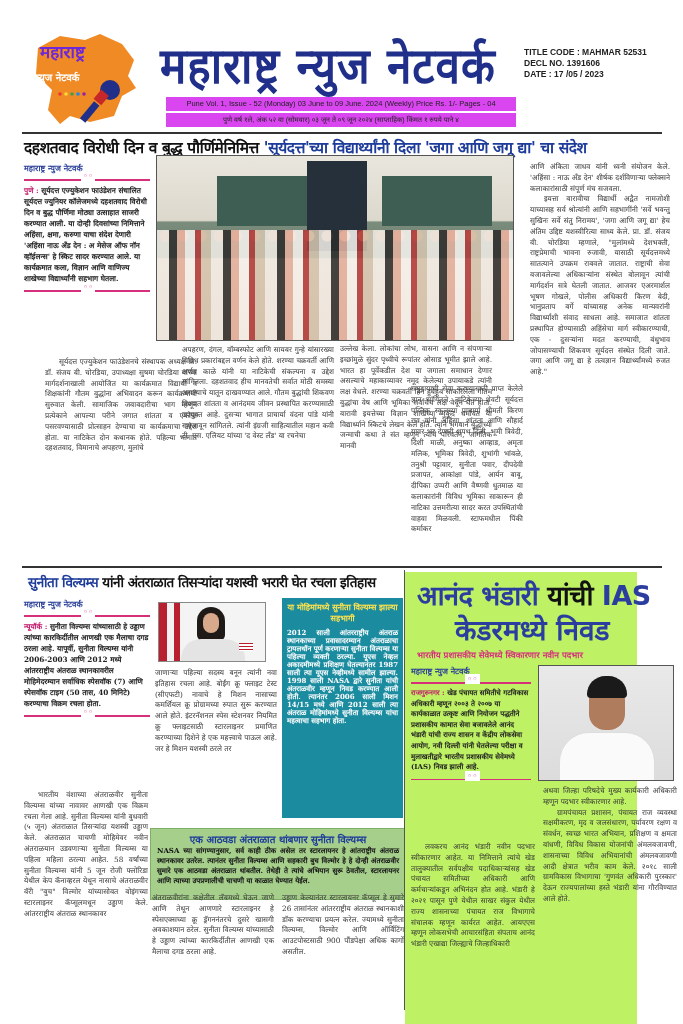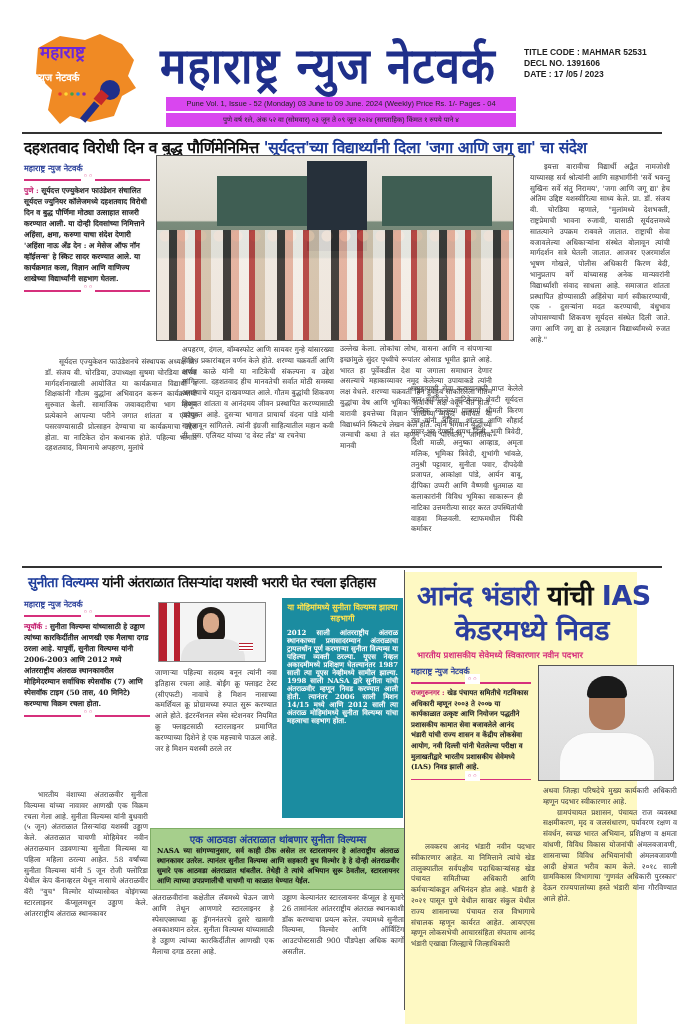--- a/index.html
+++ b/index.html
@@ -43,26 +43,26 @@
   .h2 { left: 28px; top: 573px; font-family: "DejaVu Sans", sans-serif; font-size: 13.5px; font-weight: bold; color: #111; white-space: nowrap; letter-spacing: -0.5px; }
   .h2 .blue { color: #1e3c9a; }
   .photo2 { left: 158px; top: 602px; width: 108px; height: 60px; border: 1px solid #888; background: linear-gradient(90deg, #b8202f 0 8%, #f2f2f2 8% 14%, #b8202f 14% 20%, #f4f4f4 20% 100%); overflow: hidden; }
   .photo2 .face { position: absolute; left: 38px; top: 4px; width: 28px; height: 34px; background: #1f1a17; border-radius: 14px 14px 6px 6px; }
   .photo2 .skin { position: absolute; left: 44px; top: 10px; width: 16px; height: 20px; background: #d9a98b; border-radius: 8px; }
   .photo2 .suit { position: absolute; left: 22px; top: 36px; width: 64px; height: 30px; background: #e4e4e4; border-radius: 20px 20px 0 0; }
   .photo2 .flag { position: absolute; left: 80px; top: 40px; width: 14px; height: 8px; background: repeating-linear-gradient(180deg, #b8202f 0 1.5px, #fff 1.5px 3px); }
   .teal-box { left: 282px; top: 598px; width: 121px; height: 220px; background: #1b8ca0; color: #fff; padding: 4px 5px; }
   .teal-box .tt { color: #ffe34d; font-size: 8px; font-weight: bold; text-align: center; line-height: 11px; }
   .teal-box .tb { font-size: 7px; font-weight: bold; line-height: 8px; text-align: justify; margin-top: 5px; }
-  .green-box { left: 150px; top: 828px; width: 256px; height: 62px; background: #a6cf8c; border: 1px solid #7fae66; padding: 3px 6px; }
+  .green-box { left: 150px; top: 828px; width: 256px; height: 72px; background: #a6cf8c; border: 1px solid #7fae66; padding: 3px 6px; }
   .green-box .gt { font-family: "DejaVu Sans", sans-serif; font-size: 10px; color: #1e3c9a; text-align: center; font-weight: bold; white-space: nowrap; }
   .green-box .gb { font-size: 7px; font-weight: bold; line-height: 10px; text-align: justify; color: #111; }
 
   
-  .anand { left: 405px; top: 572px; width: 232px; height: 452px; background: #fef9c3; }
+  .anand { left: 405px; top: 572px; width: 232px; height: 452px; background: #bef264; }
   .h3a { position: absolute; left: 12px; top: 4px; font-family: "DejaVu Sans", sans-serif; font-size: 27px; font-weight: bold; color: #2b3ea0; white-space: nowrap; letter-spacing: -0.5px; }
   .h3a .black { color: #111; }
   .h3b { position: absolute; left: 50px; top: 38px; font-family: "DejaVu Sans", sans-serif; font-size: 28px; font-weight: bold; color: #2b3ea0; white-space: nowrap; }
   .sub3 { position: absolute; left: 12px; top: 77px; font-size: 8.5px; font-weight: bold; color: #d6307c; white-space: nowrap; }
   .photo3 { position: absolute; left: 133px; top: 93px; width: 136px; height: 116px; border: 1px solid #555; background: linear-gradient(180deg, #e9e9e9, #dcdcdc); overflow: hidden; }
   .photo3 .hair { position: absolute; left: 48px; top: 10px; width: 40px; height: 22px; background: #1a1a1a; border-radius: 20px 20px 4px 4px; }
   .photo3 .head { position: absolute; left: 50px; top: 18px; width: 36px; height: 46px; background: #b07c5e; border-radius: 16px; }
   .photo3 .shirt { position: absolute; left: 20px; top: 66px; width: 96px; height: 52px; background: #fafafa; border-radius: 30px 30px 0 0; border: 1px solid #ddd; }
 
   .vrule { width: 1px; background: #555; }
@@ -121,20 +121,21 @@
     <p style="text-indent:0">अपहरण, दंगल, बॉम्बस्फोट आणि सायबर गुन्हे यांसारख्या विविध प्रकारांबद्दल वर्णन केले होते. शरण्या चक्रवर्ती आणि अर्णव काळे यांनी या नाटिकेची संकल्पना व उद्देश सांगितला. दहशतवाद हीच मानवतेची सर्वात मोठी समस्या असल्याचे यातून दाखवण्यात आले. गौतम बुद्धांची शिकवण विश्वात शांतता व आनंदमय जीवन प्रस्थापित करण्यासाठी उपयुक्त आहे. दुसऱ्या भागात प्राचार्या वंदना पांडे यांनी समजावून सांगितले. त्यांनी इंग्रजी साहित्यातील महान कवी टी. एस. एलियट यांच्या 'द वेस्ट लँड' या रचनेचा</p>
   </div>
 <div class="abs col" style="left:340px; top:344px; width:152px;">
     <p style="text-indent:0">उल्लेख केला. लोकांचा लोभ, वासना आणि न संपणाऱ्या इच्छांमुळे सुंदर पृथ्वीचे रूपांतर ओसाड भूमीत झाले आहे. भारत हा पूर्वेकडील देश या जगाला समाधान देणार असल्याचे महाकाव्यावर नमूद केलेल्या उपायाकडे त्यांनी लक्ष वेधले. शरण्या चक्रवर्ती हिने हुबेहूब साकारलेला गौतम बुद्धांचा वेष आणि भूमिका सर्वांचेच लक्ष वेधून घेत होता. बारावी इयत्तेच्या विज्ञान शाखेच्या मुकुंद धर्मावत या विद्यार्थ्याने स्किटचे लेखन केले होते. त्याने भगवान बुद्धांच्या जन्माची कथा ते संत म्हणून त्यांचे परिवर्तन, जागतिक मानवी</p>
   </div>
 
 <div class="abs col" style="left:411px; top:344px; width:112px;margin-top:40px;">
     <p style="text-indent:0">समुदायाची सेवा करण्यासाठी प्राप्त केलेले ज्ञान सांगितले. नाटिकेच्या शेवटी सूर्यदत्त पब्लिक स्कूलच्या प्राचार्या श्रीमती किरण राव यांनी अहिंसा, शांतता आणि सौहार्द यावर भर देणारी शपथ दिली. भूमी त्रिवेदी, दिशी माळी, अनुष्का आव्हाड, अमृता मलिक, भूमिका त्रिवेदी, शुभांगी भांबळे, तनुश्री पट्टावार, सुनीता पवार, दीपदेवी प्रजापत, आकांक्षा पांडे, आर्यन बाबू, दीपिका उप्परी आणि वैष्णवी धुतमाळ या कलाकारांनी विविध भूमिका साकारून ही नाटिका उत्तमरीत्या सादर करत उपस्थितांची वाहवा मिळवली. स्टाफमधील पिंकी कर्माकर</p>
   </div>
 <div class="abs col" style="left:530px; top:162px; width:140px;">
+  <p style="text-indent:0">आणि अंकिता जाधव यांनी ध्वनी संयोजन केले. 'अहिंसा : नाऊ अँड देन' शीर्षक दर्शविणाऱ्या फ्लेक्सने कलाकारांसाठी संपूर्ण मंच सजवला.</p>
   <p>इयत्ता बारावीचा विद्यार्थी अद्वैत नामजोशी याच्यासह सर्व श्रोत्यांनी आणि सहभागींनी 'सर्वे भवन्तु सुखिनः सर्वे संतु निरामय', 'जगा आणि जगू द्या' हेच अंतिम उद्दिष्ट यशस्वीरित्या साध्य केले. प्रा. डॉ. संजय बी. चोरडिया म्हणाले, "मुलांमध्ये देशभक्ती, राष्ट्रप्रेमाची भावना रुजावी, यासाठी सूर्यदत्तमध्ये सातत्याने उपक्रम राबवले जातात. राष्ट्राची सेवा बजावलेल्या अधिकाऱ्यांना संस्थेत बोलावून त्यांची मार्गदर्शन सत्रे घेतली जातात. आजवर एअरमार्शल भूषण गोखले, पोलीस अधिकारी किरण बेदी, भानुप्रताप बर्गे यांच्यासह अनेक मान्यवरांनी विद्यार्थ्यांशी संवाद साधला आहे. समाजात शांतता प्रस्थापित होण्यासाठी अहिंसेचा मार्ग स्वीकारण्याची, एक - दुसऱ्यांना मदत करण्याची, बंधुभाव जोपासण्याची शिकवण सूर्यदत्त संस्थेत दिली जाते. जगा आणि जगू द्या हे तत्वज्ञान विद्यार्थ्यांमध्ये रुजत आहे."</p>
 </div>
 <div class="abs rule-h" style="left:22px; top:566px; width:640px;"></div>
 
 <div class="abs h2"><span class="blue">सुनीता विल्यम्स</span><span> यांनी अंतराळात तिसऱ्यांदा यशस्वी भरारी घेत रचला इतिहास</span></div>
 
 <div class="abs" style="left:24px; top:598px; width:126px;">
   <div class="byline">महाराष्ट्र न्युज नेटवर्क</div>
   <div class="orn"></div>
   <div class="lead"><span class="place">न्यूयॉर्क : </span><span>सुनीता विल्यम्स यांच्यासाठी हे उड्डाण त्यांच्या कारकिर्दीतील आणखी एक मैलाचा दगड ठरला आहे. यापूर्वी, सुनीता विल्यम्स यांनी 2006-2003 आणि 2012 मध्ये आंतरराष्ट्रीय अंतराळ स्थानकावरील मोहिमेदरम्यान सर्वाधिक स्पेसवॉक (7) आणि स्पेसवॉक टाइम (50 तास, 40 मिनिटे) करण्याचा विक्रम रचला होता.</span></div>

